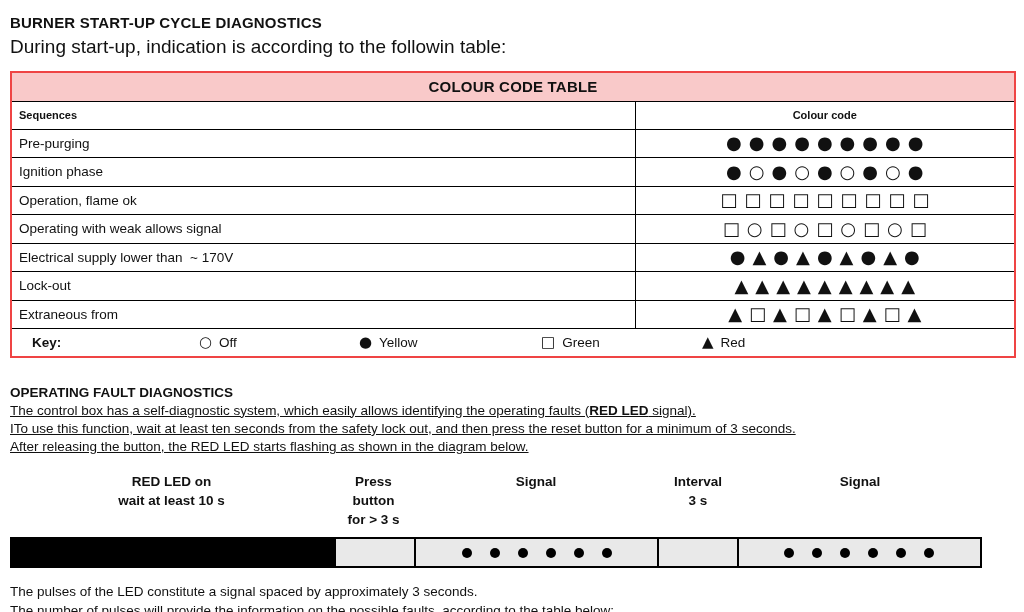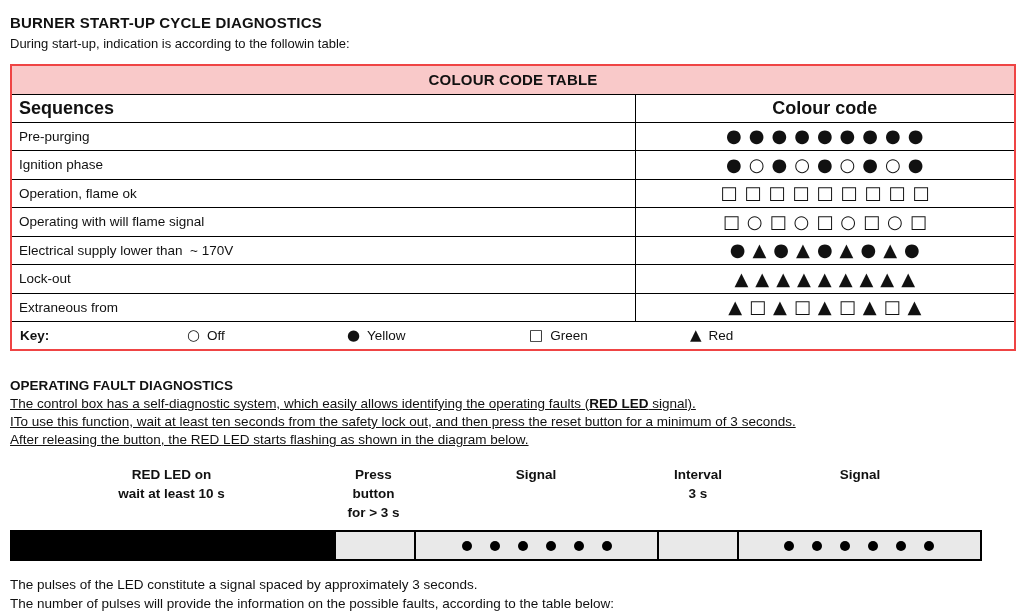--- a/index.html
+++ b/index.html
@@ -5,41 +5,41 @@
   * { margin:0; padding:0; box-sizing:border-box; }
   html,body { background:#ffffff; }
   body {
     width:1024px; height:612px;
     font-family:"Liberation Sans","DejaVu Sans",sans-serif;
     color:#111; overflow:hidden;
   }
   .page { width:920px; height:612px; padding:10px; position:relative; }
 
   .h1 { font-size:15px; font-weight:bold; margin-top:4px; letter-spacing:.2px; }
-  .intro { font-size:13px; margin-top:5px; }
+  .intro { font-size:19px; margin-top:5px; }
 
   table.colour { border-collapse:collapse; width:1004px; margin-top:13px; table-layout:fixed; }
   table.colour td, table.colour th { border:1.5px solid #000; }
   table.colour { border:2px solid #ef4444; }
   .title-row td {
     background:#f9c9c9; text-align:center; font-weight:bold; font-size:15px;
     height:29px; letter-spacing:.2px;
   }
   .col-seq { width:624px; }
   .col-code { width:380px; }
-  .hdr-row td { height:28px; font-weight:bold; font-size:18px;margin-left:7px; }
+  .hdr-row td { height:28px; font-weight:bold; font-size:11px;margin-left:7px; }
   .seq-cell { padding-left:7px; font-size:13.5px; height:28.5px; text-align:left; }
   .hdr-code { text-align:center; }
   .code-cell {
     text-align:center; font-family:"DejaVu Sans",sans-serif;
     font-size:18px; letter-spacing:7px; padding-left:7px; line-height:1;
     vertical-align:middle;
   }
   .key-row td { height:28px; }
-  .key-flex { display:flex; align-items:center; padding-left:8px; font-size:13.5px; }
+  .key-flex { display:flex; align-items:center; padding-left:20px; font-size:13.5px; }
   .key-label { font-weight:bold; width:167px; }
   .key-item { display:flex; align-items:center; }
   .key-item .sym { font-family:"DejaVu Sans",sans-serif; font-size:15px; margin-right:7px; line-height:1; }
   .key-item:nth-child(2) { width:160px; }
   .key-item:nth-child(3) { width:182px; }
   .key-item:nth-child(4) { width:161px; }
 
   .h2 { font-size:13.5px; font-weight:bold; margin-top:27px; }
   .para { font-size:13.5px; line-height:18.3px; margin-top:2px;text-decoration:underline; }
 
@@ -87,21 +87,21 @@
         </tr>
         <tr>
           <td class="seq-cell">Ignition phase</td>
           <td class="code-cell">●○●○●○●○●</td>
         </tr>
         <tr>
           <td class="seq-cell">Operation, flame ok</td>
           <td class="code-cell">□□□□□□□□□</td>
         </tr>
         <tr>
-          <td class="seq-cell">Operating with will flame signal</td>
+          <td class="seq-cell">Operating with weak allows signal</td>
           <td class="code-cell">□○□○□○□○□</td>
         </tr>
         <tr>
           <td class="seq-cell">Electrical supply lower than &nbsp;~ 170V</td>
           <td class="code-cell">●▲●▲●▲●▲●</td>
         </tr>
         <tr>
           <td class="seq-cell">Lock-out</td>
           <td class="code-cell">▲▲▲▲▲▲▲▲▲</td>
         </tr>

